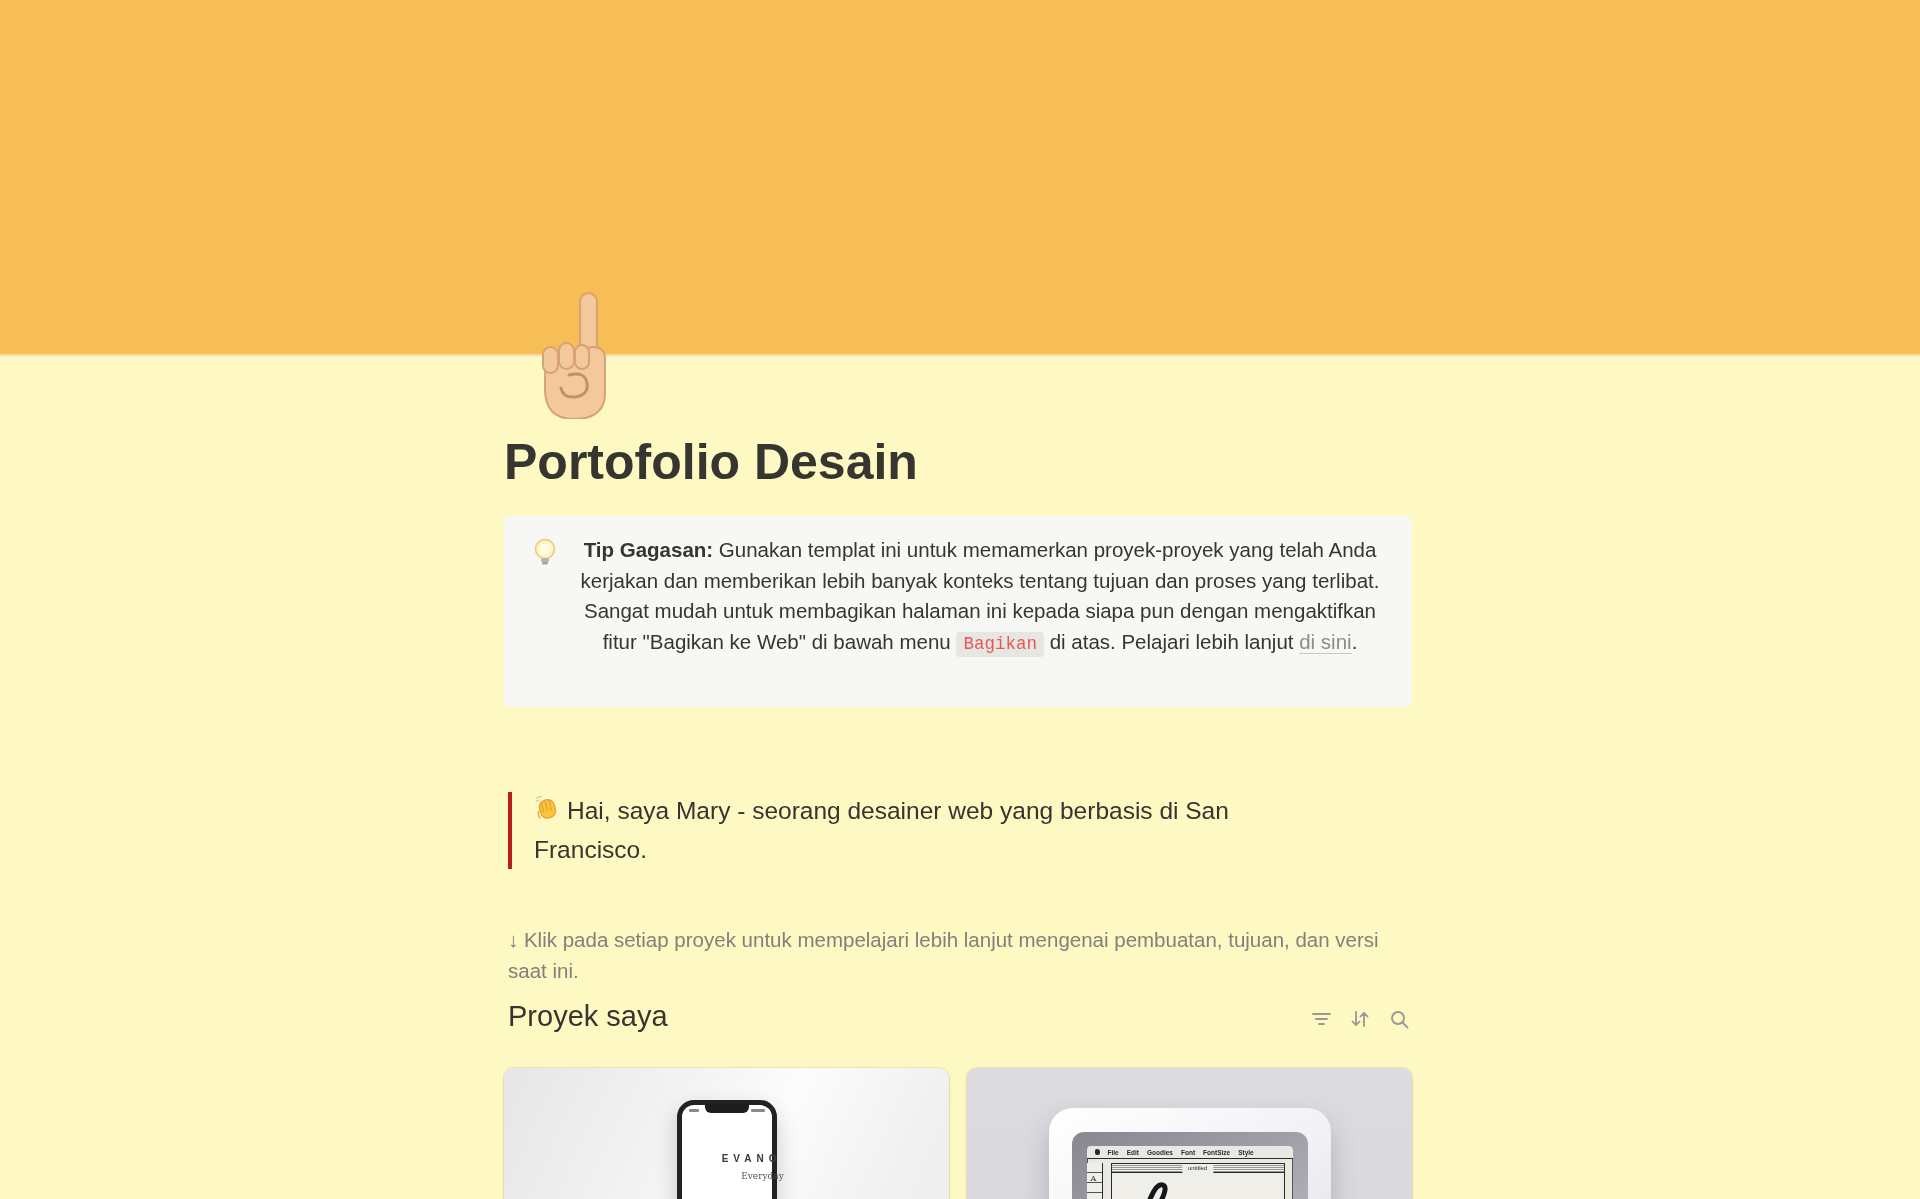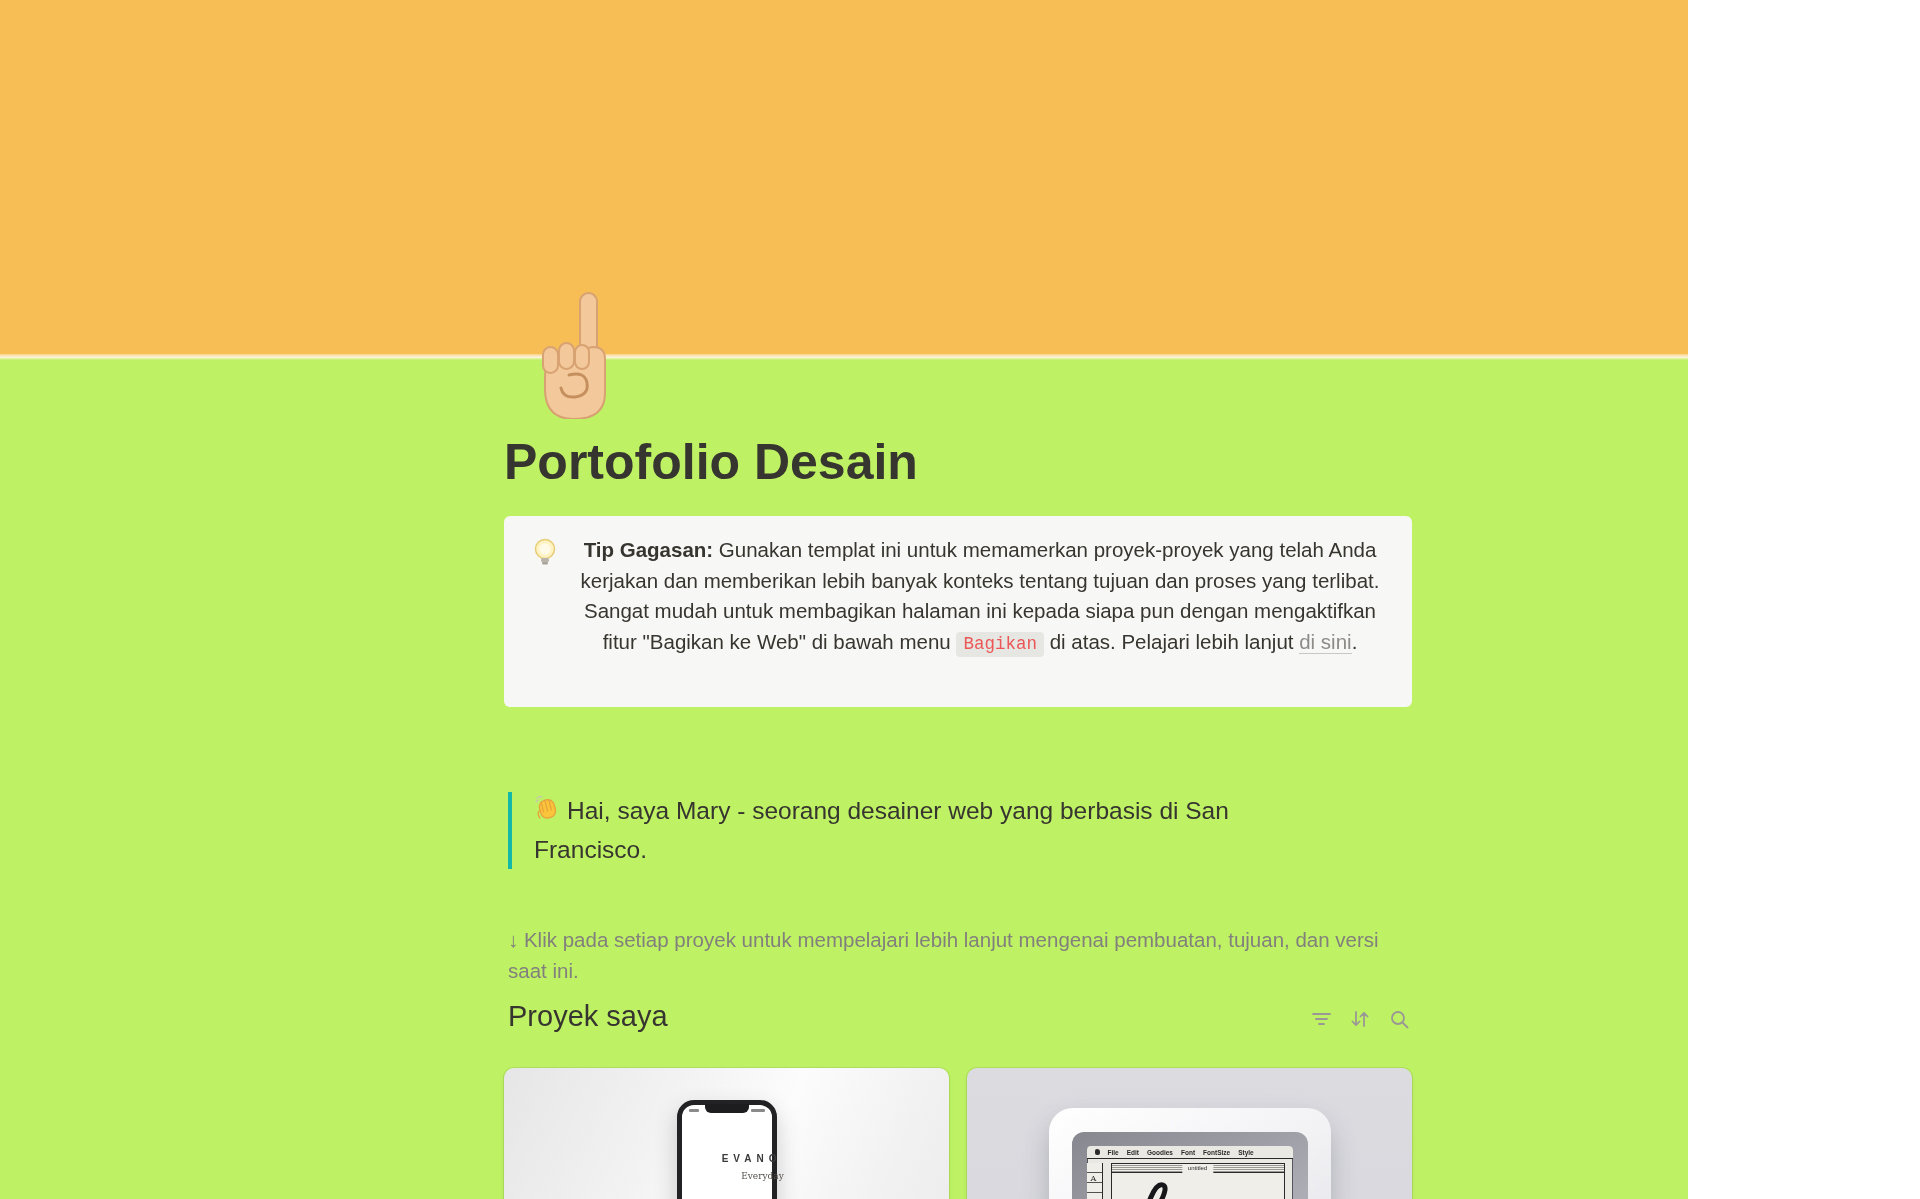--- a/index.html
+++ b/index.html
@@ -1,18 +1,18 @@
 <!DOCTYPE html>
 <html><head>
 <meta charset="utf-8">
 <style>
   * { margin:0; padding:0; box-sizing:border-box; }
   html,body { width:1920px; height:1199px; overflow:hidden; background:#ffffff;
     font-family:"Liberation Sans", sans-serif; }
-  #stage { position:relative; width:1688px; height:1199px; background:#bef264; overflow:hidden; }
+  #stage { position:relative; width:1920px; height:1199px; background:#fef9c3; overflow:hidden; }
 
   
   .cover { position:absolute; left:0; top:0; width:1920px; height:357px; background:#F7BE56; }
   .cover::after { content:""; position:absolute; left:0; bottom:-3px; width:100%; height:6px;
     background:linear-gradient(#f9d388, #fdf3d9 55%, rgba(255,255,255,0)); }
 
   
   .page-icon { position:absolute; left:523px; top:291px; width:102px; height:128px; }
 
   .page-title { position:absolute; left:504px; top:432px; width:908px;
@@ -23,21 +23,21 @@
     background:#f7f7f5; border-radius:6px; padding:19px 24px 18px 26px; display:flex;text-align:center; }
   .callout .emoji-slot { width:30px; height:30px; flex:0 0 30px; margin-top:2px; }
   .callout-text { margin-left:12px; font-size:20.5px; line-height:30.6px; color:#37352f; }
   .callout-text b { font-weight:700; }
   .code-tag { font-family:"Liberation Mono", monospace; font-size:17.5px; color:#EB5757;
     background:rgba(135,131,120,0.15); border-radius:4px; padding:2px 7px 3px; }
   .callout-link { color:#8d8b87; border-bottom:1.5px solid #c9c7c3; cursor:pointer; }
 
   
   .quote { position:absolute; left:508px; top:792px; width:800px;
-    border-left:4px solid #14b8a6; padding-left:22px; font-size:24.5px; line-height:38.5px;
+    border-left:4px solid #b91c1c; padding-left:22px; font-size:24.5px; line-height:38.5px;
     color:#37352f; }
   .quote .emoji-inline { display:inline-block; width:27px; height:27px; vertical-align:-3px; margin-right:6px; }
 
   
   .note { position:absolute; left:508px; top:924px; width:890px; font-size:20.5px;
     line-height:31px; color:#82807c; }
 
   
   .gallery-head { position:absolute; left:508px; top:998px; width:904px; height:42px; }
   .gallery-title { position:absolute; left:0; top:2px; font-size:29px; font-weight:400; color:#37352f; }

